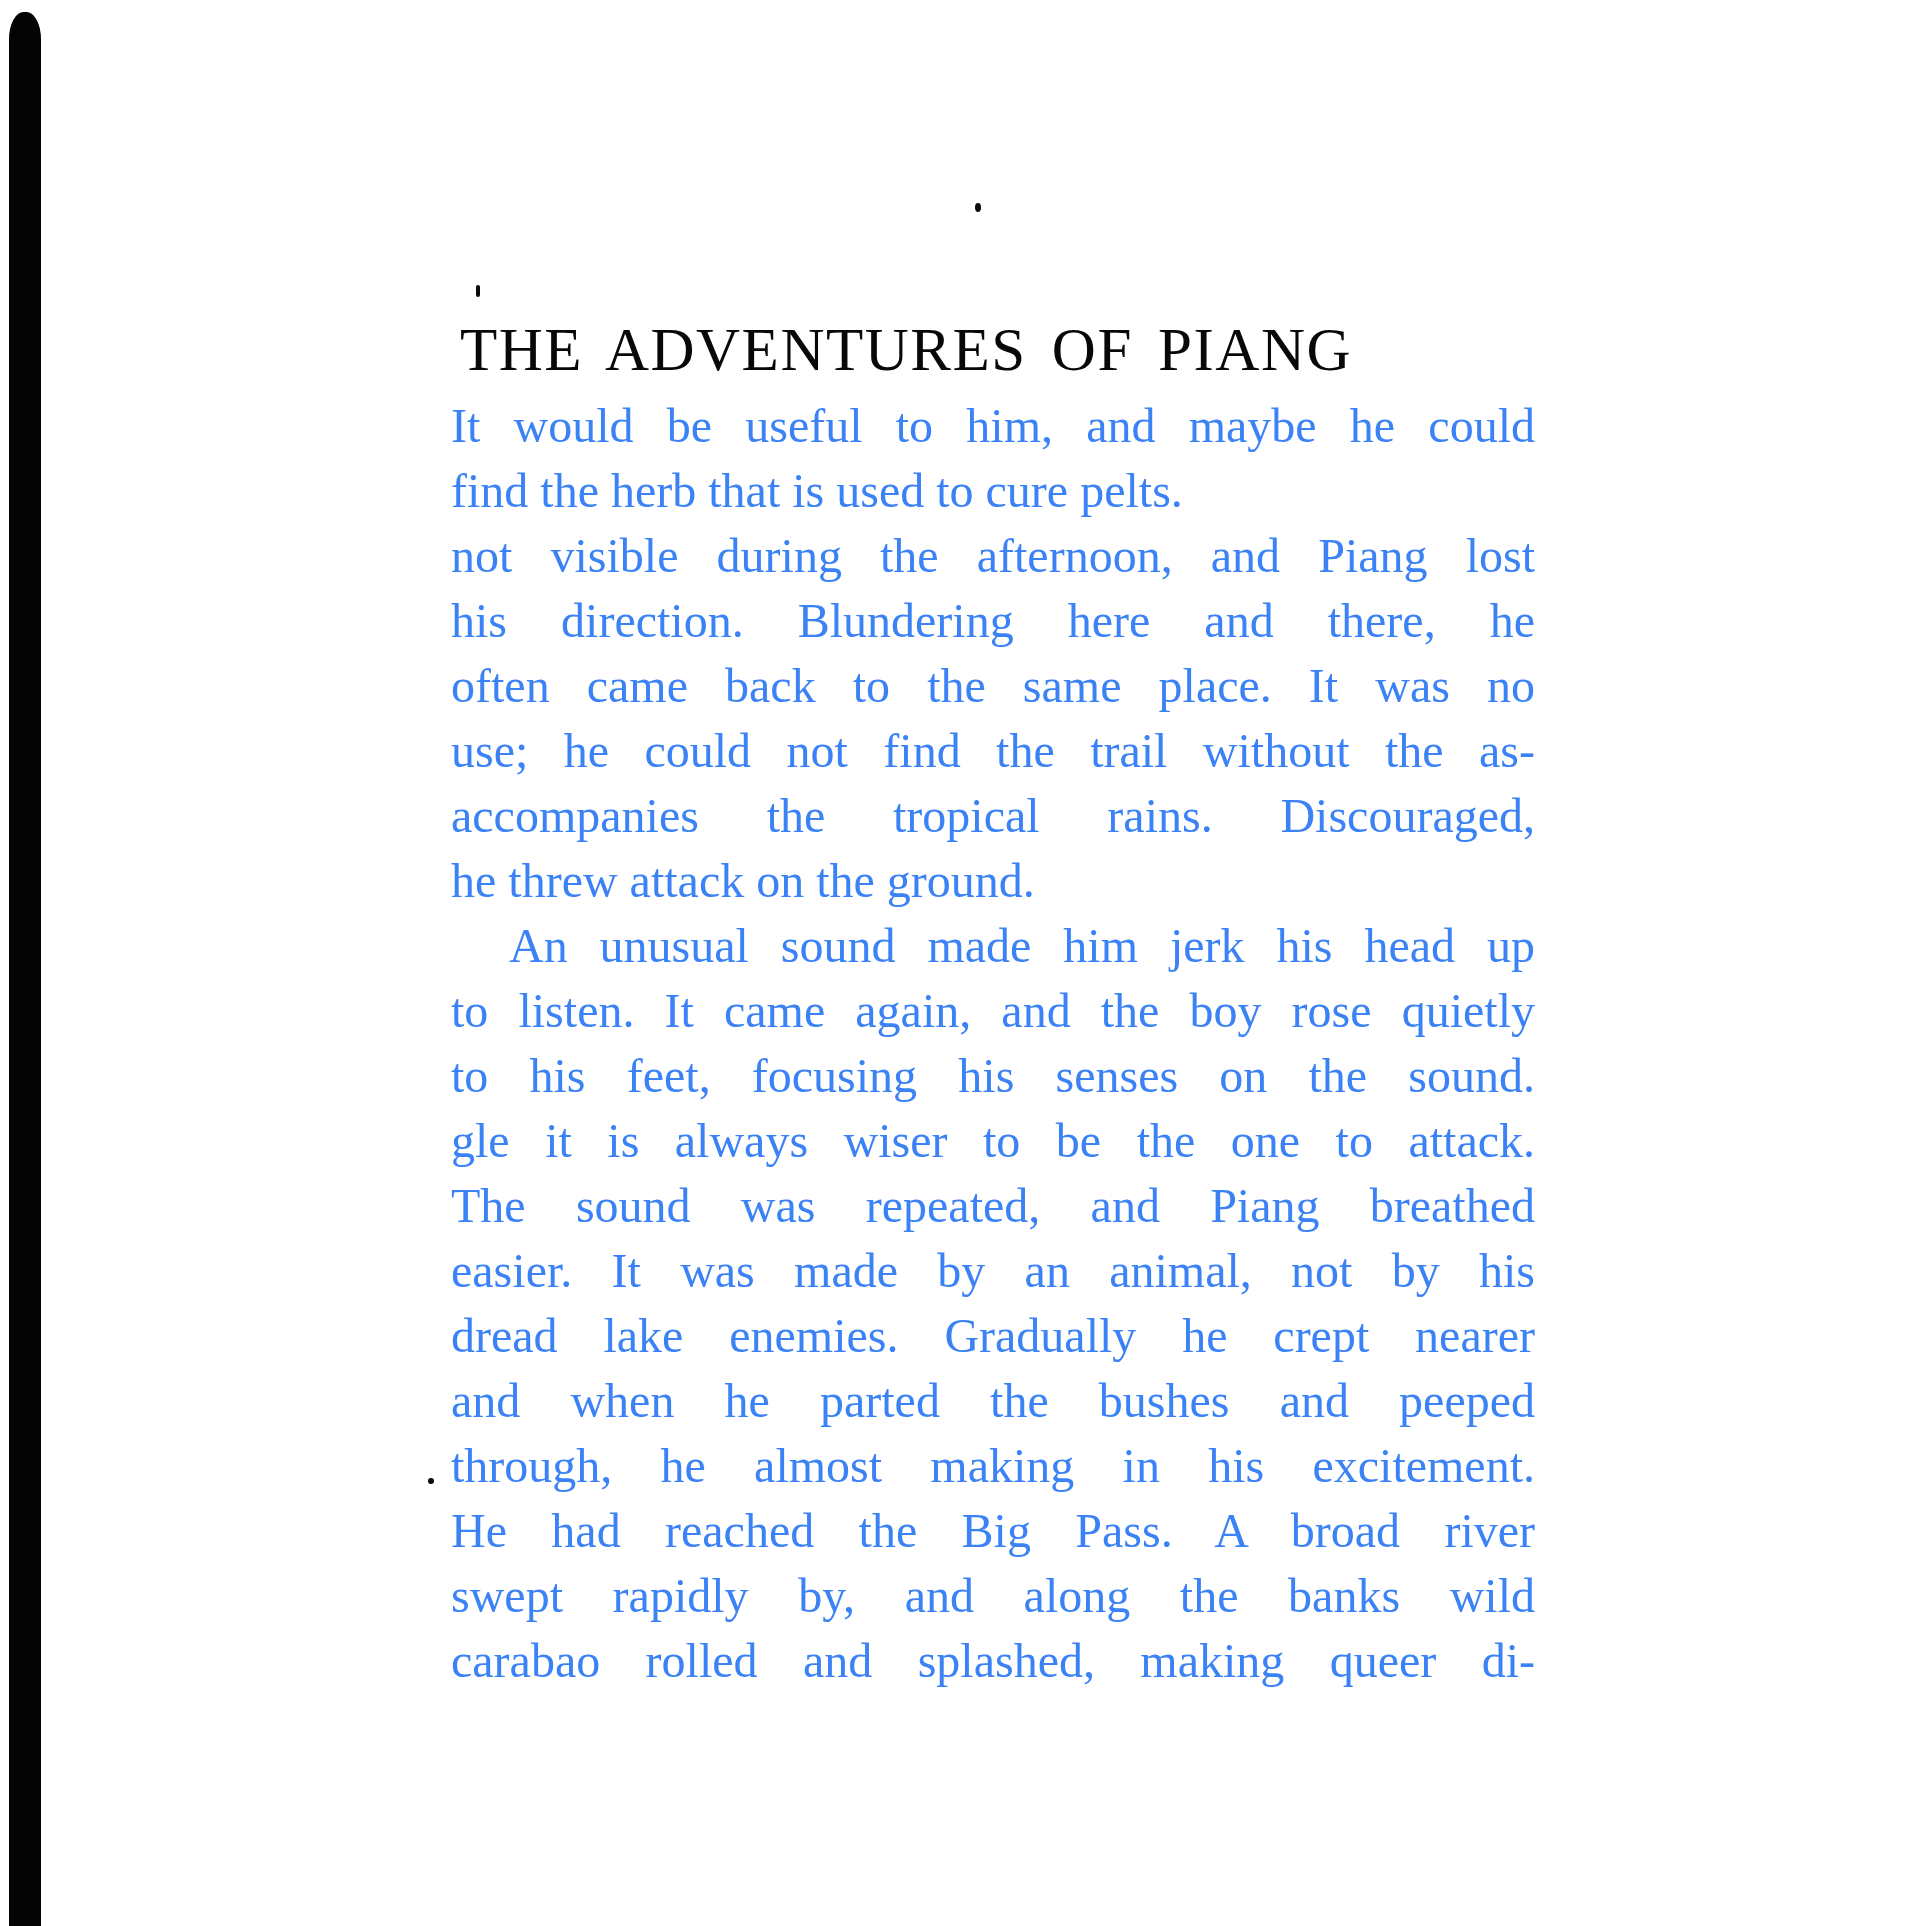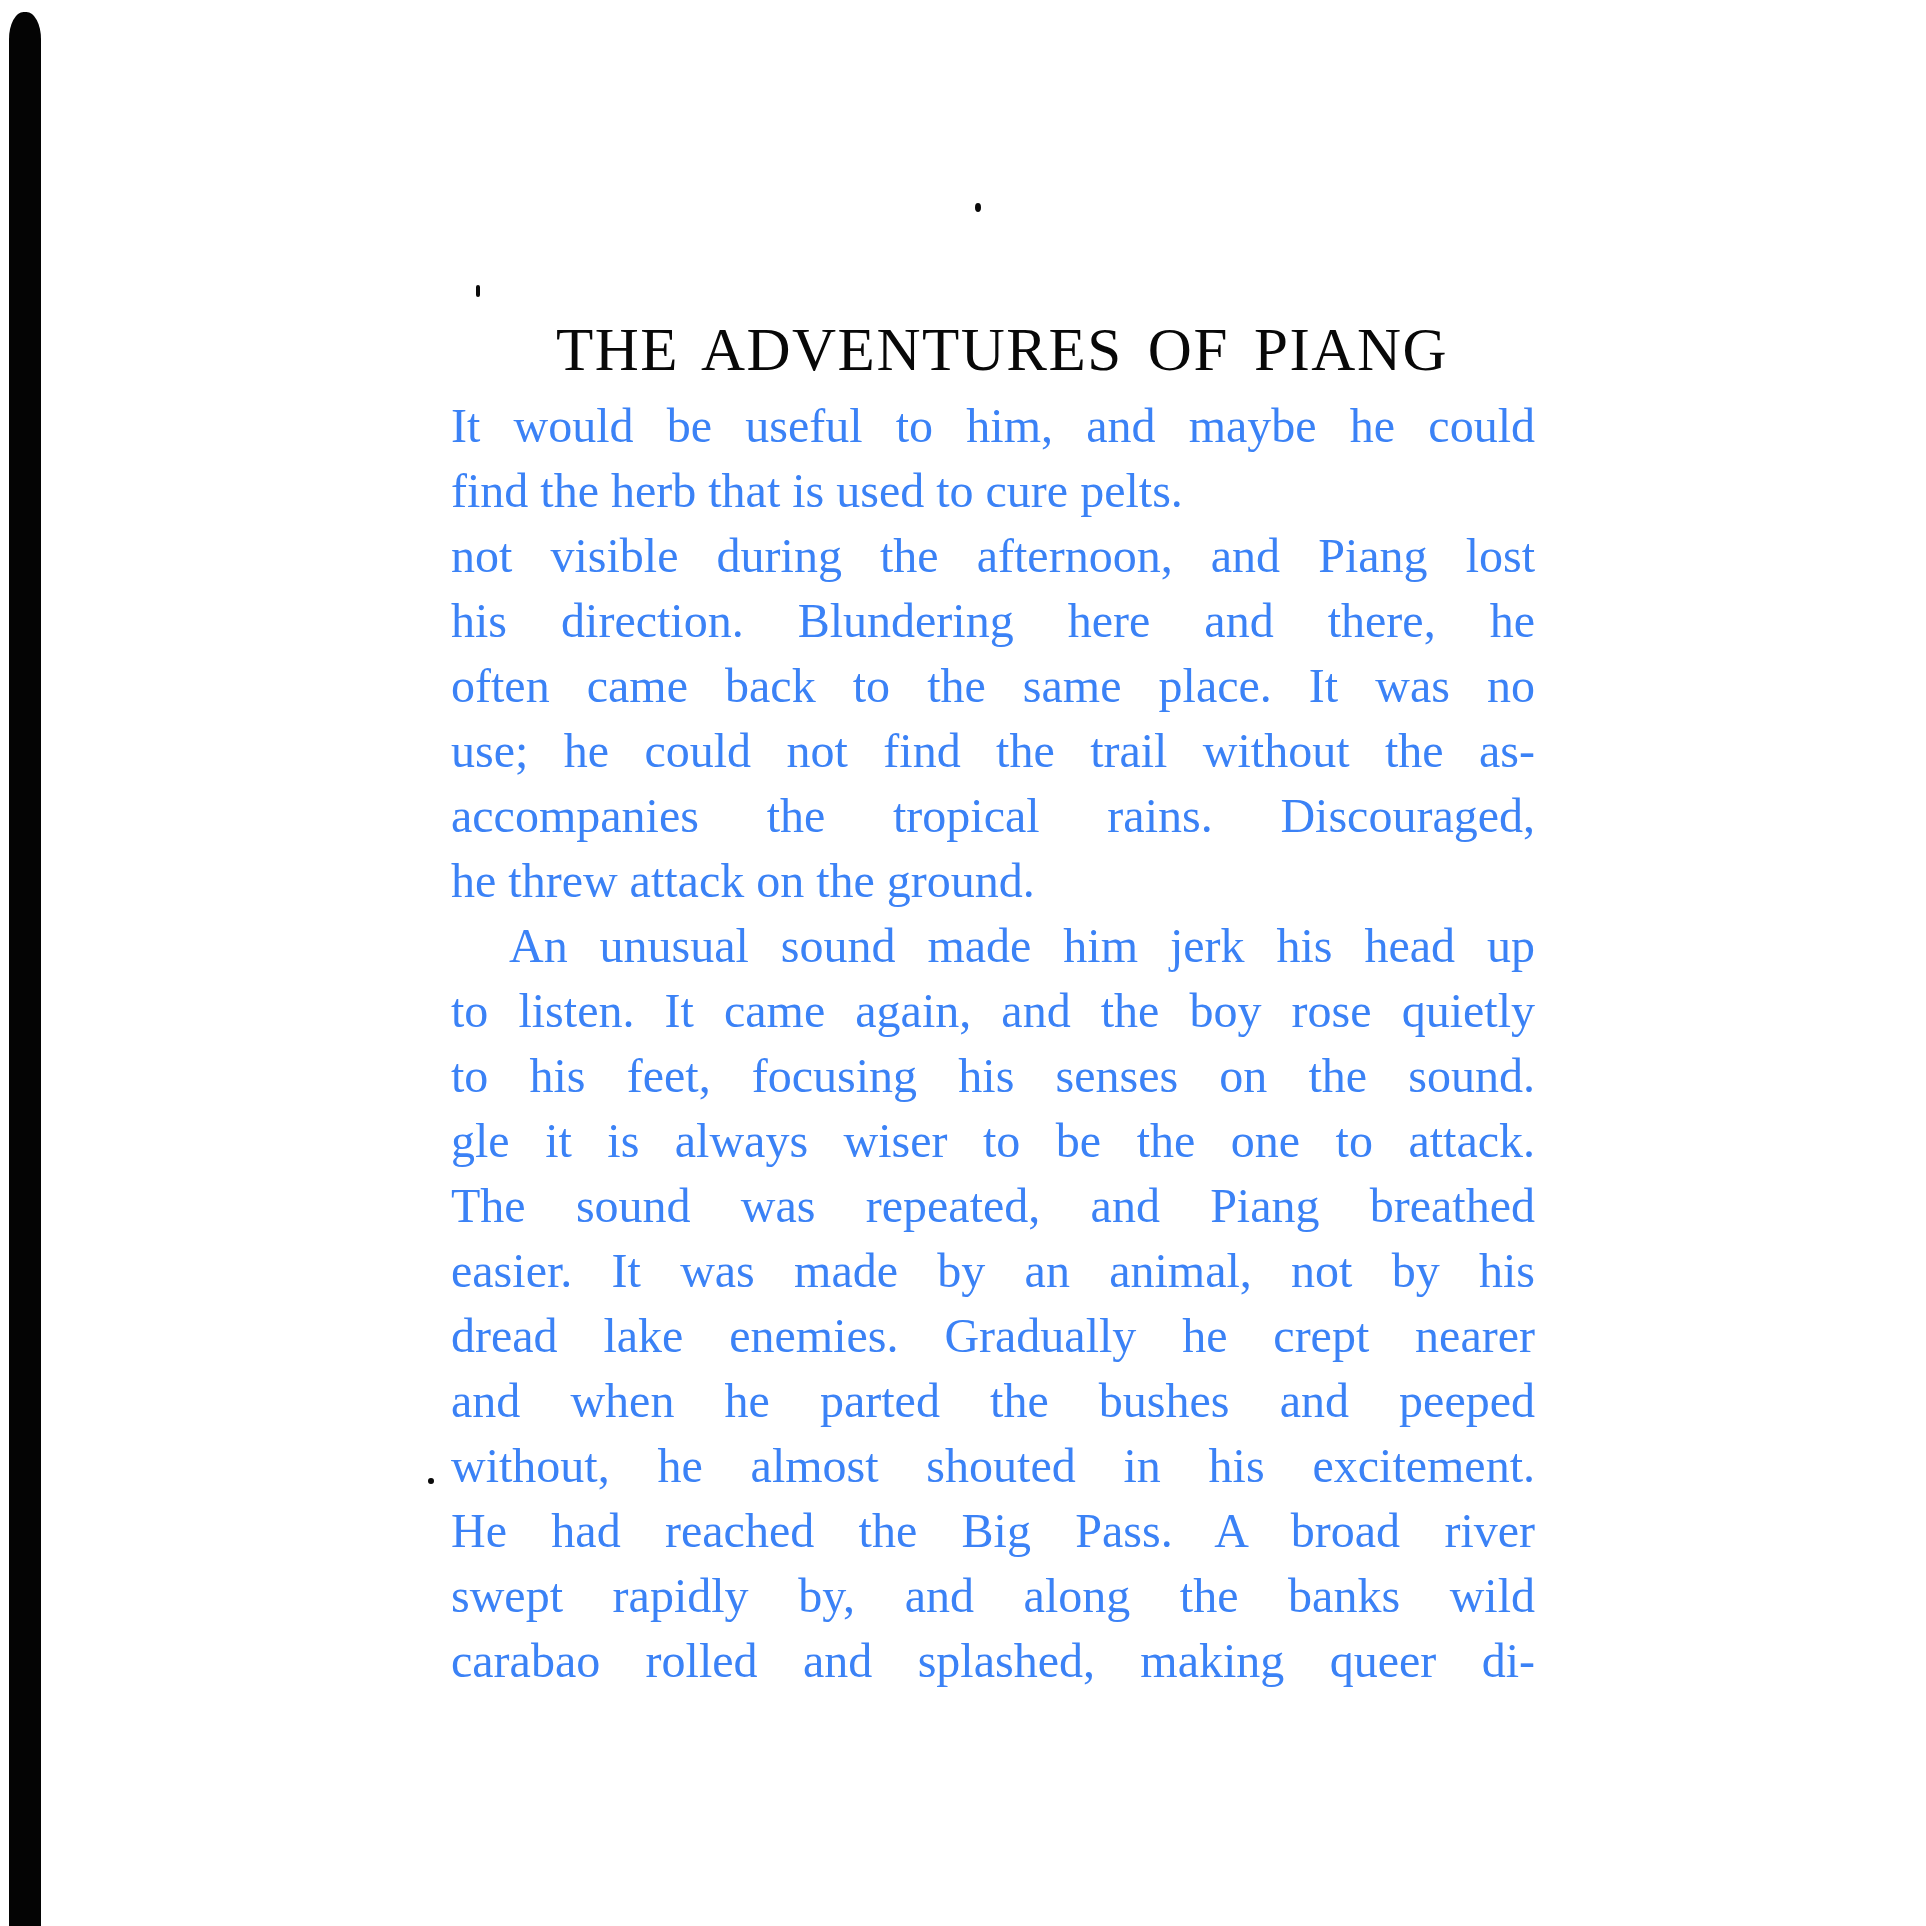--- a/index.html
+++ b/index.html
@@ -40,21 +40,21 @@
   .speck.s3 { left: 428px; top: 1478px; width: 5.8px; height: 5.8px; border-radius: 50%; }
   .page-header {
     position: absolute;
     left: 460px;
     top: 317px;
     width: 1084px;
     margin: 0;
     font-size: 61px;
     font-weight: normal;
     line-height: 65px;
-    text-align: center;
+    text-align: left;
     letter-spacing: 1.5px;
     word-spacing: 8.5px;
     white-space: nowrap;
     color: #080808;
   }
   .body-text {
     position: absolute;
     left: 451px;
     top: 393px;
     width: 1084px;
@@ -98,20 +98,20 @@
       <div class="line j">accompanies the tropical rains.  Discouraged,</div>
       <div class="line l">he threw attack on the ground.</div>
       <div class="line j ind">An unusual sound made him jerk his head up</div>
       <div class="line j">to listen.  It came again, and the boy rose quietly</div>
       <div class="line j">to his feet, focusing his senses on the sound.</div>
       <div class="line j">gle it is always wiser to be the one to attack.</div>
       <div class="line j">The sound was repeated, and Piang breathed</div>
       <div class="line j">easier.  It was made by an animal, not by his</div>
       <div class="line j">dread lake enemies.  Gradually he crept nearer</div>
       <div class="line j">and when he parted the bushes and peeped</div>
-      <div class="line j">without, he almost shouted in his excitement.</div>
+      <div class="line j">through, he almost making in his excitement.</div>
       <div class="line j">He had reached the Big Pass.  A broad river</div>
       <div class="line j">swept rapidly by, and along the banks wild</div>
       <div class="line j">carabao rolled and splashed, making queer di-</div>
     </div>
 
 </div>
 
 
 </body></html>

